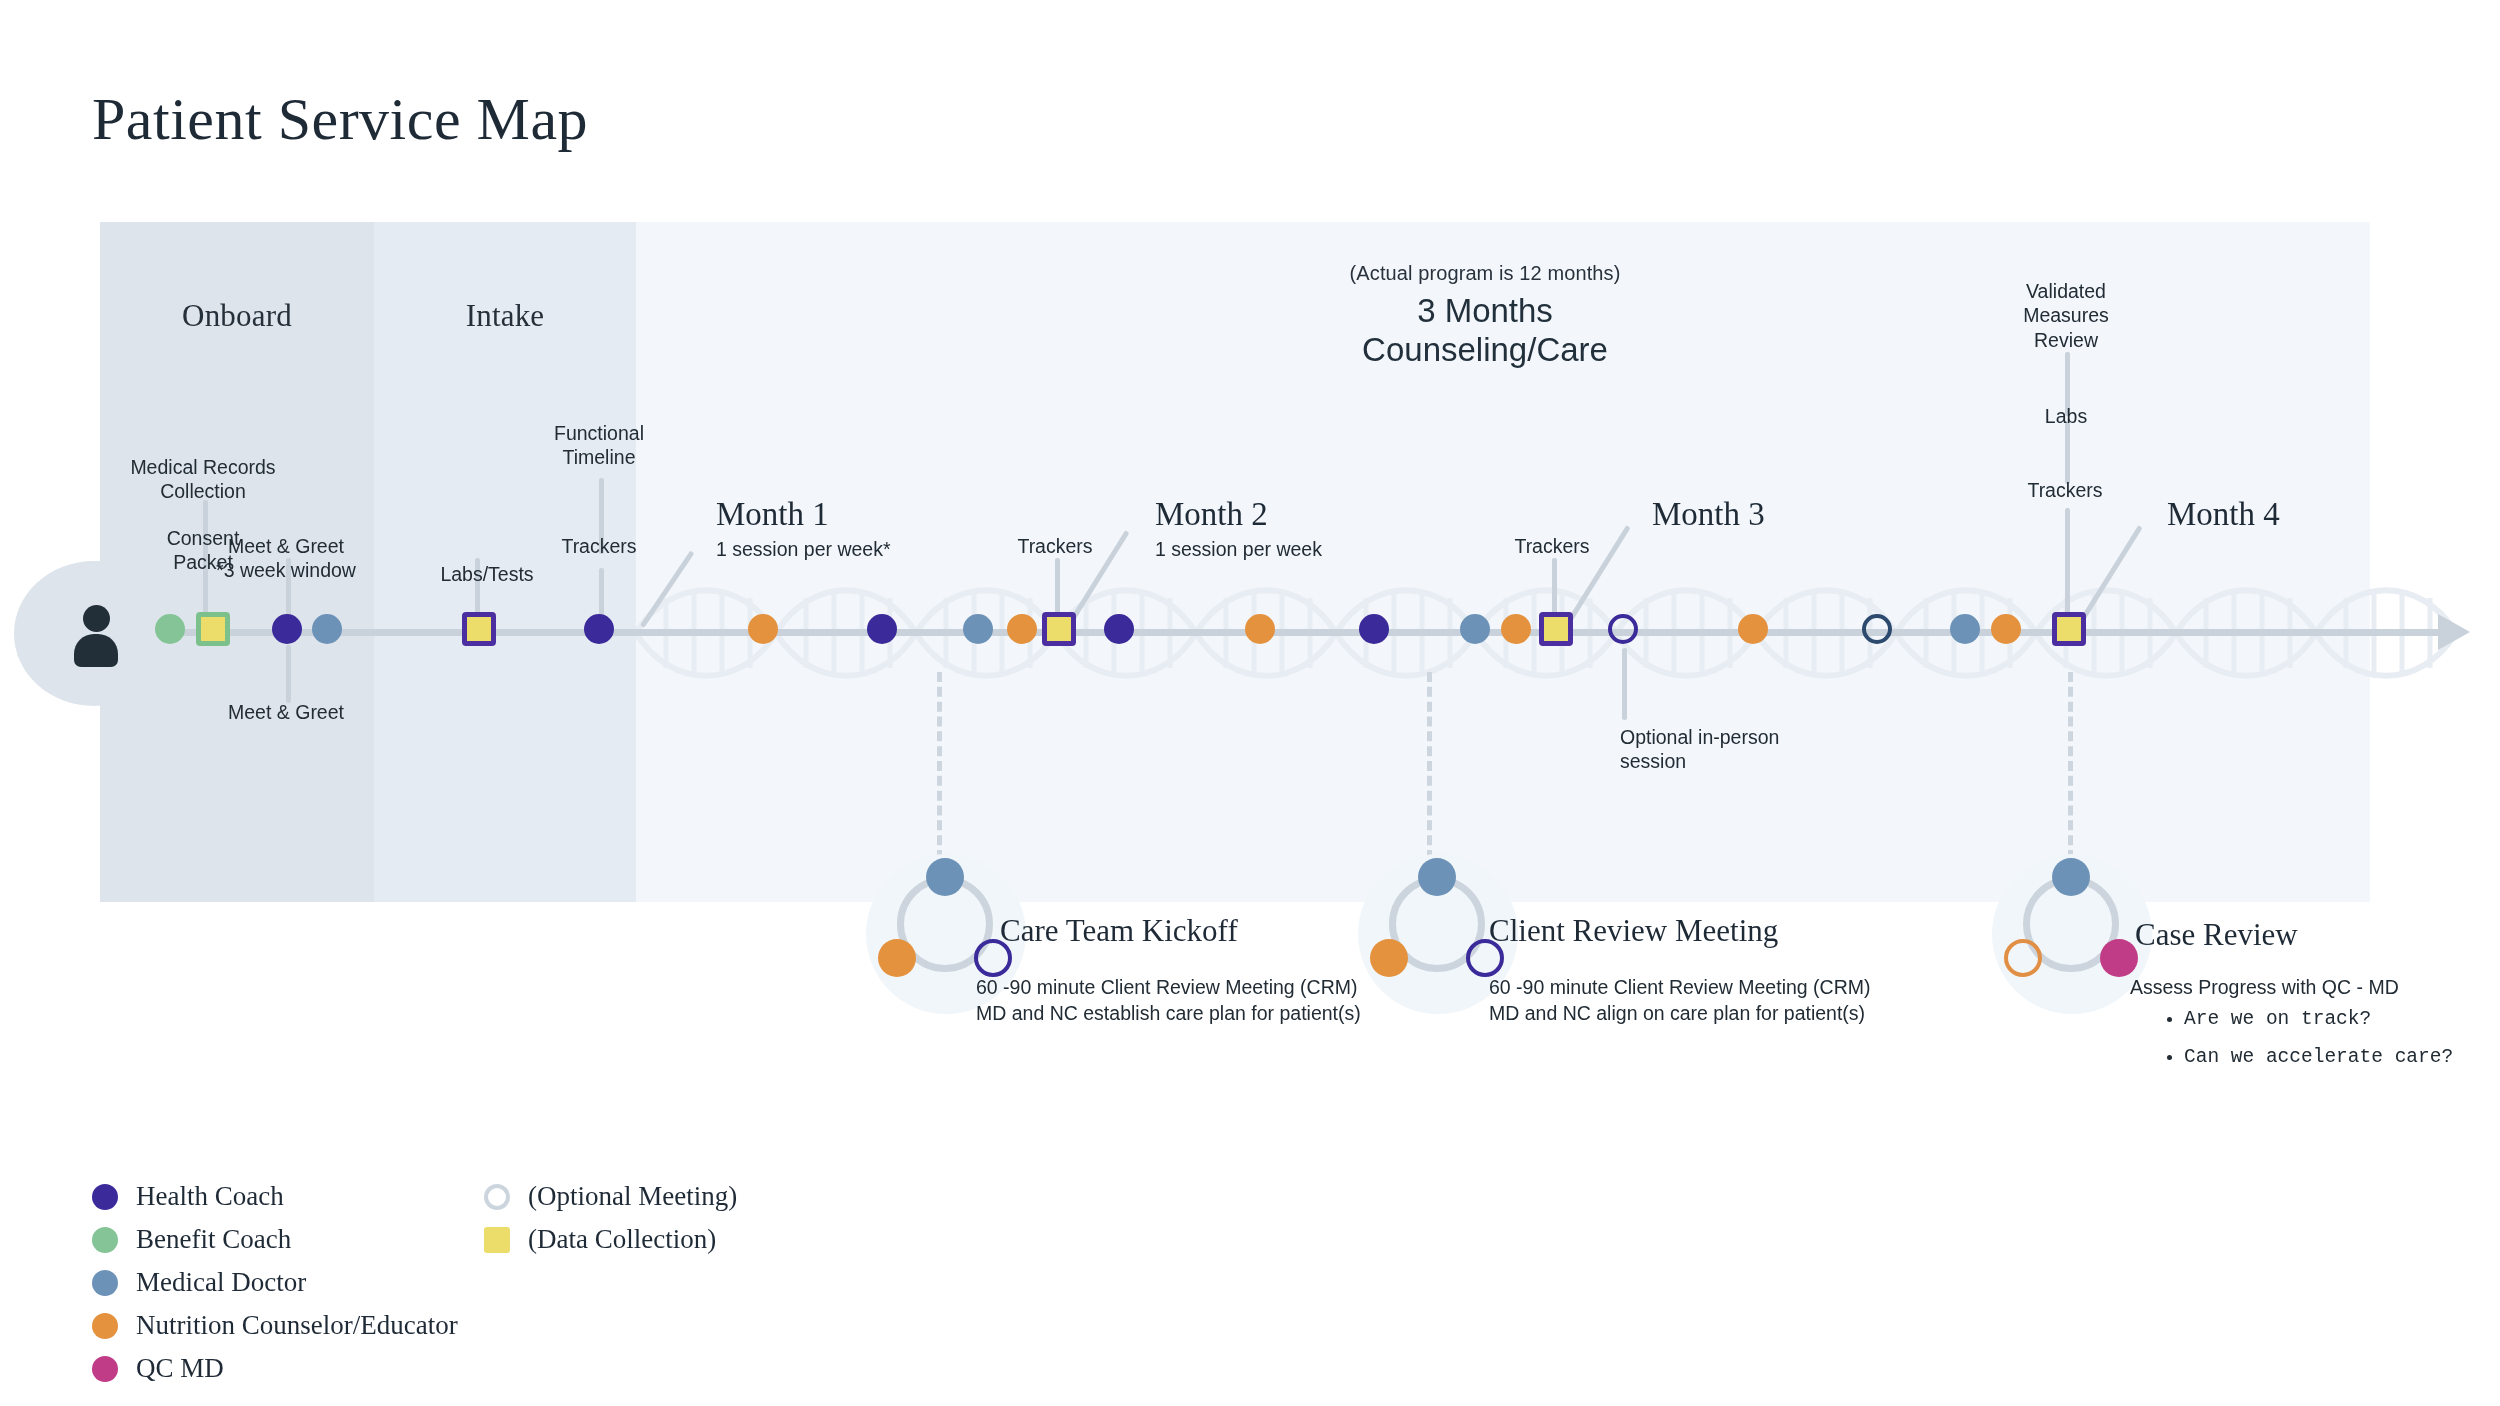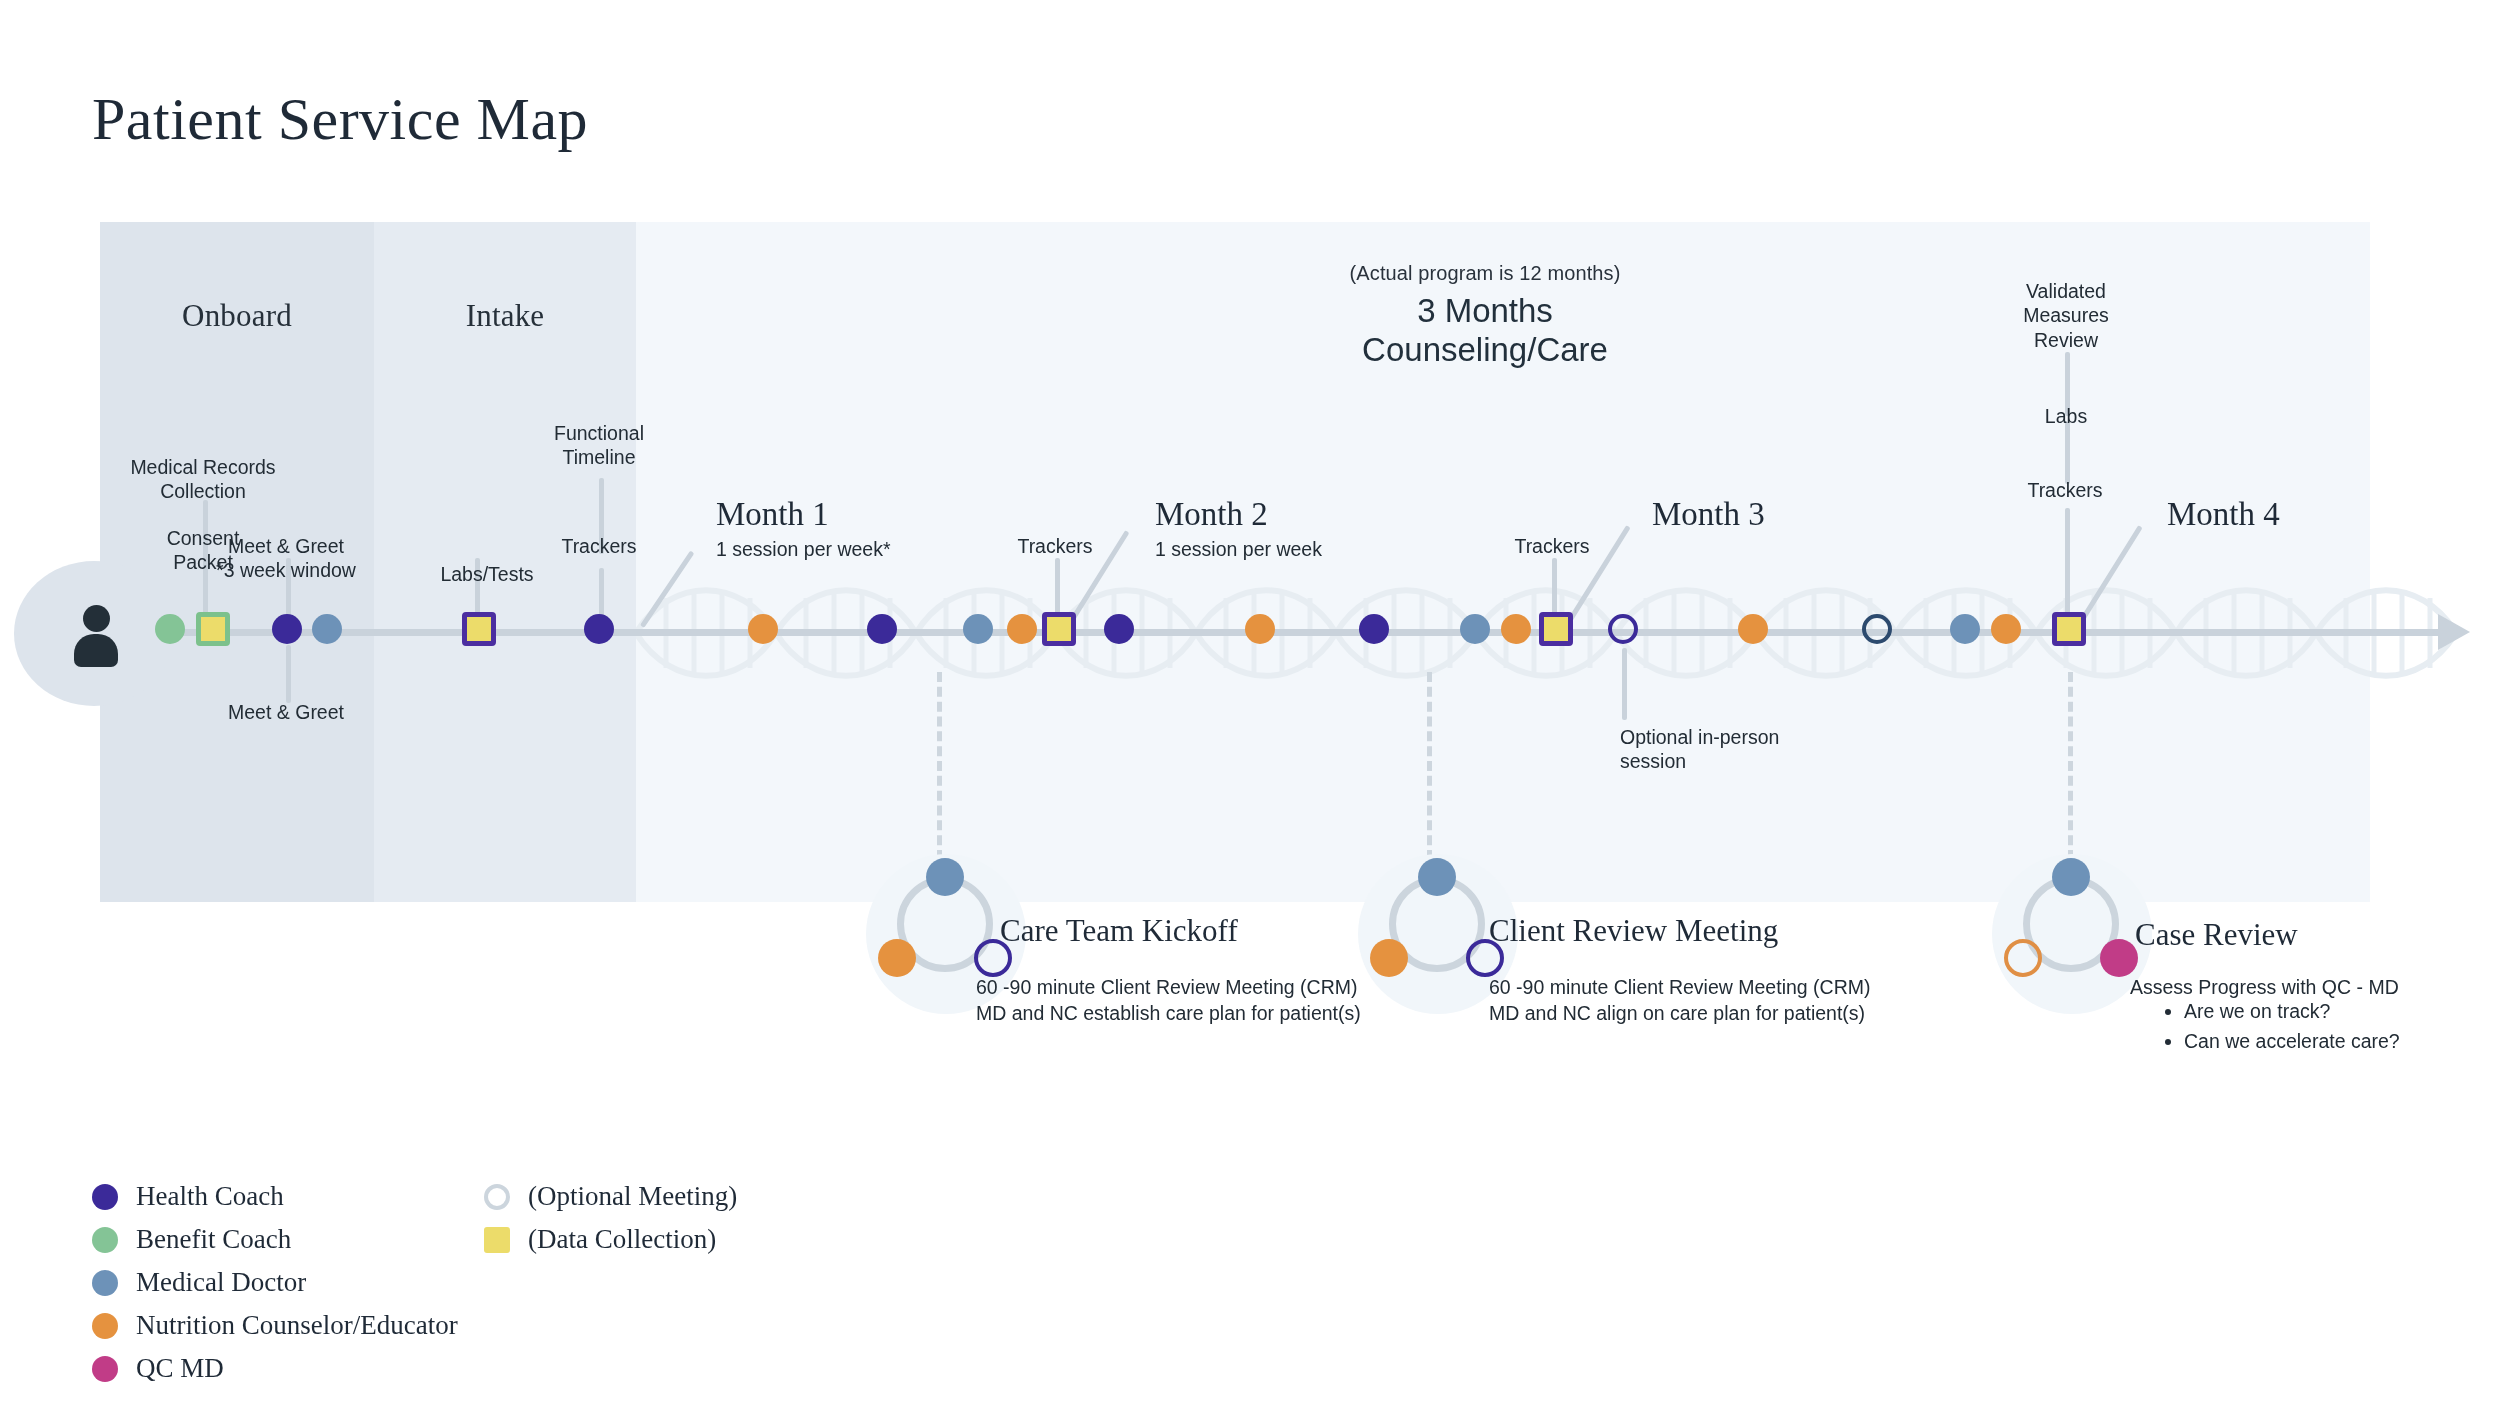--- a/index.html
+++ b/index.html
@@ -124,21 +124,21 @@
   .meet-title {
     position: absolute; font-family: "Liberation Serif", serif;
     font-size: 31px; color: #1f2a37; white-space: nowrap;
   }
   .meet-desc {
     position: absolute; font-size: 19.5px; color: #222c35;
     line-height: 1.33; white-space: pre-line;
   }
   .meet-bullets { position: absolute; font-size: 19.5px; color: #222c35; line-height: 1.33; }
   .meet-bullets ul { margin: 0; padding-left: 54px; }
-  .meet-bullets li { margin-top: 4px; }
+  .meet-bullets li { margin-top: 12px; font-family: Liberation Mono, monospace; }
 
   
   .legend { position: absolute; left: 92px; top: 1175px; }
   .legend-col { position: absolute; }
   .legend-row { display: flex; align-items: center; height: 43px; }
   .legend-swatch { width: 26px; height: 26px; border-radius: 50%; flex: 0 0 auto; }
   .legend-swatch.ringed { background: transparent; border: 4px solid #ccd5dd; }
   .legend-swatch.square { border-radius: 3px; }
   .legend-text {
     font-family: "Liberation Serif", serif;

